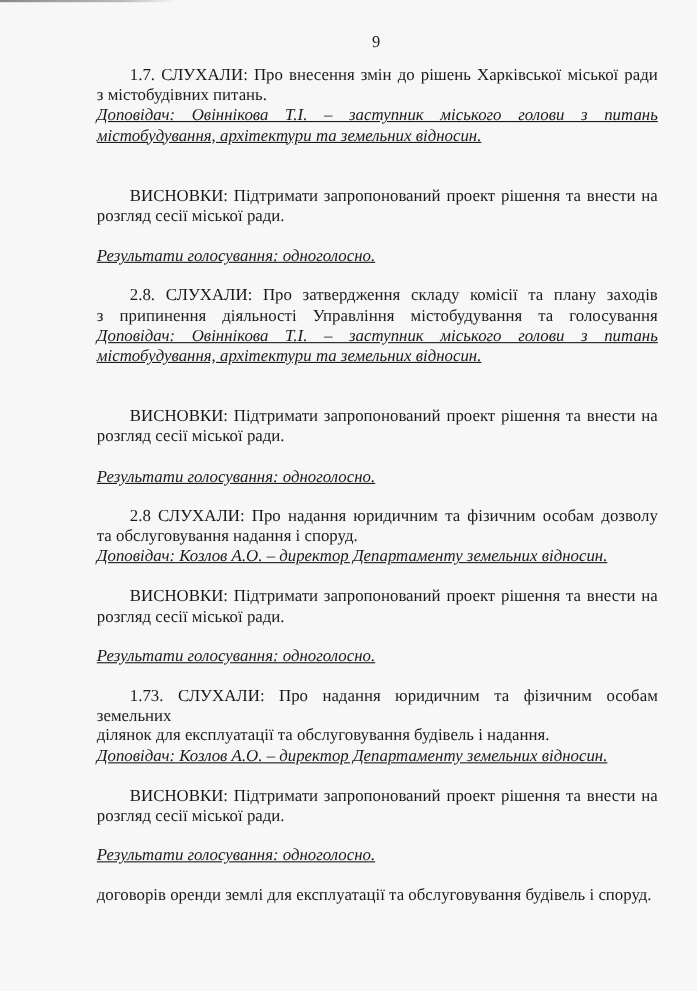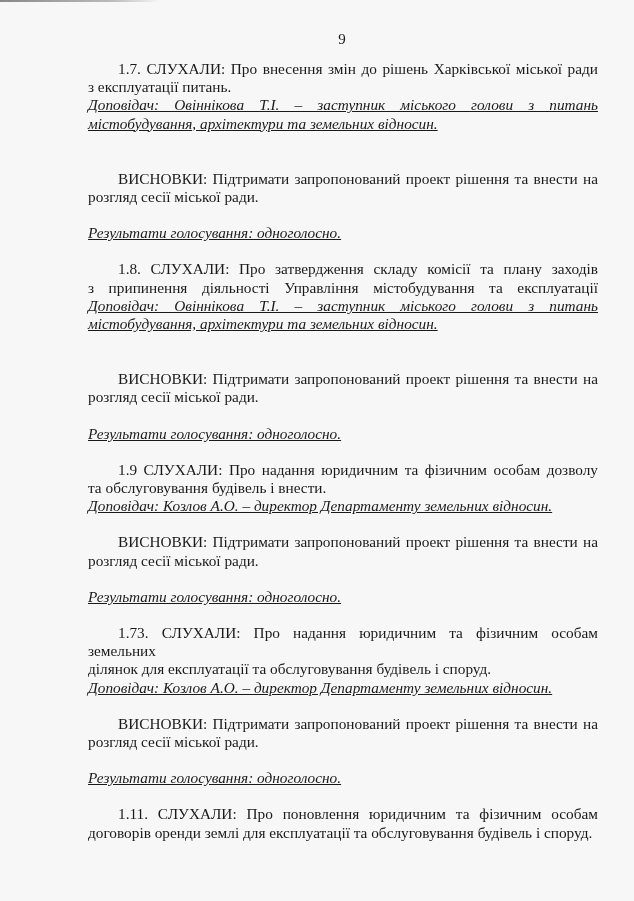--- a/index.html
+++ b/index.html
@@ -34,69 +34,68 @@
 <body>
 
 <div class="scan-edge"></div>
 
 <div class="page-number">9</div>
 
 <div class="page">
 
   <section class="item">
     <p class="p indent justify-full">1.7. СЛУХАЛИ: Про внесення змін до рішень Харківської міської ради</p>
-    <p class="p">з експлуатації питань.</p>
+    <p class="p">з містобудівних питань.</p>
     <p class="p it justify-full">Доповідач: Овіннікова Т.І. – заступник міського голови з питань</p>
     <p class="p it">містобудування, архітектури та земельних відносин.</p>
     <div class="gap-sm"></div>
     <div class="gap-md"></div>
     <p class="p indent justify-full">ВИСНОВКИ: Підтримати запропонований проект рішення та внести на</p>
     <p class="p">розгляд сесії міської ради.</p>
     <div class="gap-sm"></div>
     <p class="p it">Результати голосування:  одноголосно.</p>
     <div class="gap-sm"></div>
   </section>
 
   <section class="item">
-    <p class="p indent justify-full">1.8. СЛУХАЛИ: Про затвердження складу комісії та плану заходів</p>
-    <p class="p justify-full">з припинення діяльності Управління містобудування та експлуатації</p>
+    <p class="p indent justify-full">2.8. СЛУХАЛИ: Про затвердження складу комісії та плану заходів</p>
+    <p class="p justify-full">з припинення діяльності Управління містобудування та голосування</p>
     <p class="p it justify-full">Доповідач: Овіннікова Т.І. – заступник міського голови з питань</p>
     <p class="p it">містобудування, архітектури та земельних відносин.</p>
     <div class="gap-sm"></div>
     <div class="gap-md"></div>
     <p class="p indent justify-full">ВИСНОВКИ: Підтримати запропонований проект рішення та внести на</p>
     <p class="p">розгляд сесії міської ради.</p>
     <div class="gap-sm"></div>
     <p class="p it">Результати голосування:  одноголосно.</p>
     <div class="gap-sm"></div>
   </section>
 
   <section class="item">
-    <p class="p indent justify-full">1.9 СЛУХАЛИ: Про надання юридичним та фізичним особам дозволу</p>
-    <p class="p">та обслуговування будівель і внести.</p>
+    <p class="p indent justify-full">2.8 СЛУХАЛИ: Про надання юридичним та фізичним особам дозволу</p>
+    <p class="p">та обслуговування надання і споруд.</p>
     <p class="p it">Доповідач: Козлов А.О. –  директор Департаменту земельних відносин.</p>
     <div class="gap-sm"></div>
     <p class="p indent justify-full">ВИСНОВКИ: Підтримати запропонований проект рішення та внести на</p>
     <p class="p">розгляд сесії міської ради.</p>
     <div class="gap-sm"></div>
     <p class="p it">Результати голосування:  одноголосно.</p>
     <div class="gap-sm"></div>
   </section>
 
   <section class="item">
     <p class="p indent justify-full">1.73. СЛУХАЛИ: Про надання юридичним та фізичним особам земельних</p>
-    <p class="p">ділянок  для експлуатації та обслуговування будівель і споруд.</p>
+    <p class="p">ділянок  для експлуатації та обслуговування будівель і надання.</p>
     <p class="p it">Доповідач: Козлов А.О. –  директор Департаменту земельних відносин.</p>
     <div class="gap-sm"></div>
     <p class="p indent justify-full">ВИСНОВКИ: Підтримати запропонований проект рішення та внести на</p>
     <p class="p">розгляд сесії міської ради.</p>
     <div class="gap-sm"></div>
     <p class="p it">Результати голосування:  одноголосно.</p>
     <div class="gap-sm"></div>
   </section>
 
   <section class="item">
-    <p class="p indent justify-full">1.11. СЛУХАЛИ: Про поновлення юридичним та фізичним особам</p>
     <p class="p">договорів оренди землі для експлуатації та обслуговування будівель і споруд.</p>
 
   </section>
 
 </div>
 
 </body></html>

